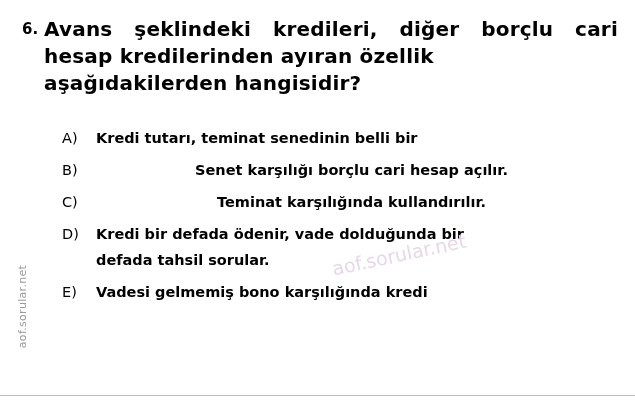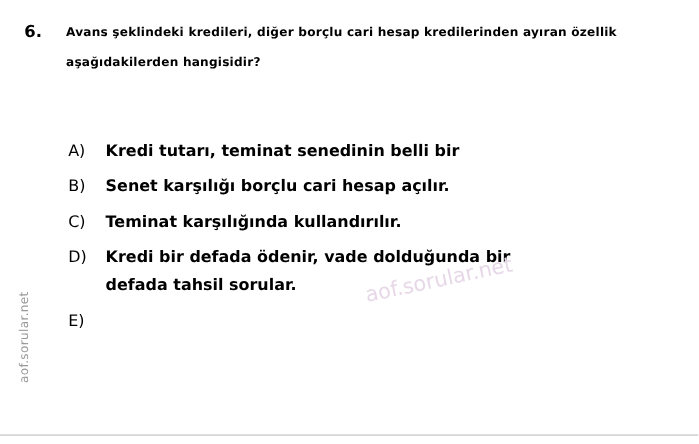--- a/index.html
+++ b/index.html
@@ -69,28 +69,27 @@
     color: #000000;
     width: 26px;
     flex: 0 0 26px;
     line-height: 27px;
     text-align: left;
     padding-left: 4px;
     box-sizing: border-box;
   }
   .q-text {
     flex: 1;
-    font-size: 11px;
+    font-size: 20px;
     font-weight: bold;
     color: #000000;
     line-height: 27px;
     text-align: justify;
     text-justify: inter-word;
     letter-spacing: 0.2px;
-    margin-left: 16px;
   }
   .q-text .lastline {
     display: block;
   }
 
   
   .options {
     position: absolute;
     left: 62px;
     top: 125px;
@@ -114,21 +113,21 @@
     color: #000000;
     line-height: 26px;
     text-align: justify;
     text-justify: inter-word;
     font-weight: bold;
   }
   .opt-text .lastline {
     display: block;
   }
   .opt-text.nojustify {
-    text-align: left;
+    text-align: center;
   }
 
   
   .bottom-rule {
     position: absolute;
     left: 0;
     bottom: 8px;
     width: 635px;
     height: 1px;
     background: #bdbdbd;
@@ -177,20 +176,21 @@
       <div class="opt-letter">D)</div>
       <div class="opt-text">
         <span>Kredi bir defada ödenir, vade dolduğunda bir</span>
         <span class="lastline">defada tahsil sorular.</span>
       </div>
     </div>
 
     <div class="option">
       <div class="opt-letter">E)</div>
       <div class="opt-text">
+        <span>Vadesi gelmemiş bono karşılığında kredi</span>
       </div>
     </div>
 
   </div>
 
   <div class="center-watermark">aof.sorular.net</div>
 
   <div class="bottom-rule"></div>
 
 </div>

